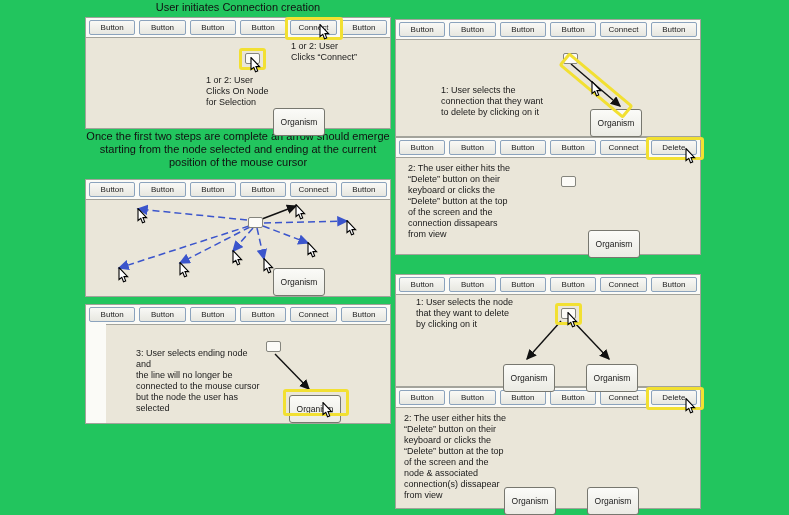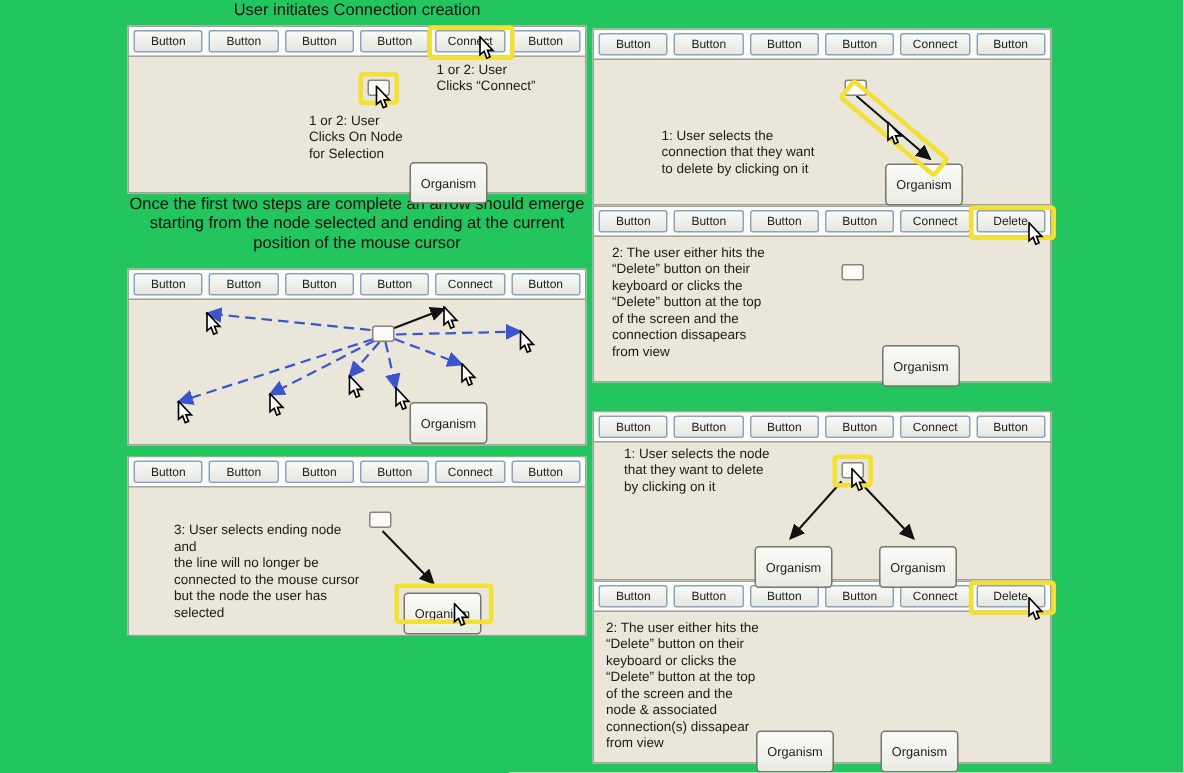--- a/index.html
+++ b/index.html
@@ -122,21 +122,21 @@
 
   <div class="panel" style="left:85px;top:304px;">
     <div class="toolbar">
       <button class="tbtn">Button</button>
       <button class="tbtn">Button</button>
       <button class="tbtn">Button</button>
       <button class="tbtn">Button</button>
       <button class="tbtn">Connect</button>
       <button class="tbtn">Button</button>
     </div>
-    <div class="content" style="height:98px;">
+    <div class="content" style="height:98px;margin-left:20px;">
       <svg class="overlay" width="306" height="98">
         <defs>
             <marker id="mblack2" markerWidth="9" markerHeight="9" refX="6.5" refY="3.5" orient="auto">
               <path d="M0,0 L7.5,3.5 L0,7 Z" fill="#111"></path>
             </marker>
           </defs>
         <line x1="169" y1="29" x2="203" y2="64" stroke="#111" stroke-width="1.4" marker-end="url(#mblack2)"></line>
       </svg>
       <div class="note" style="left:30px;top:23px;width:128px;">3: User selects ending node and
 the line will no longer be

